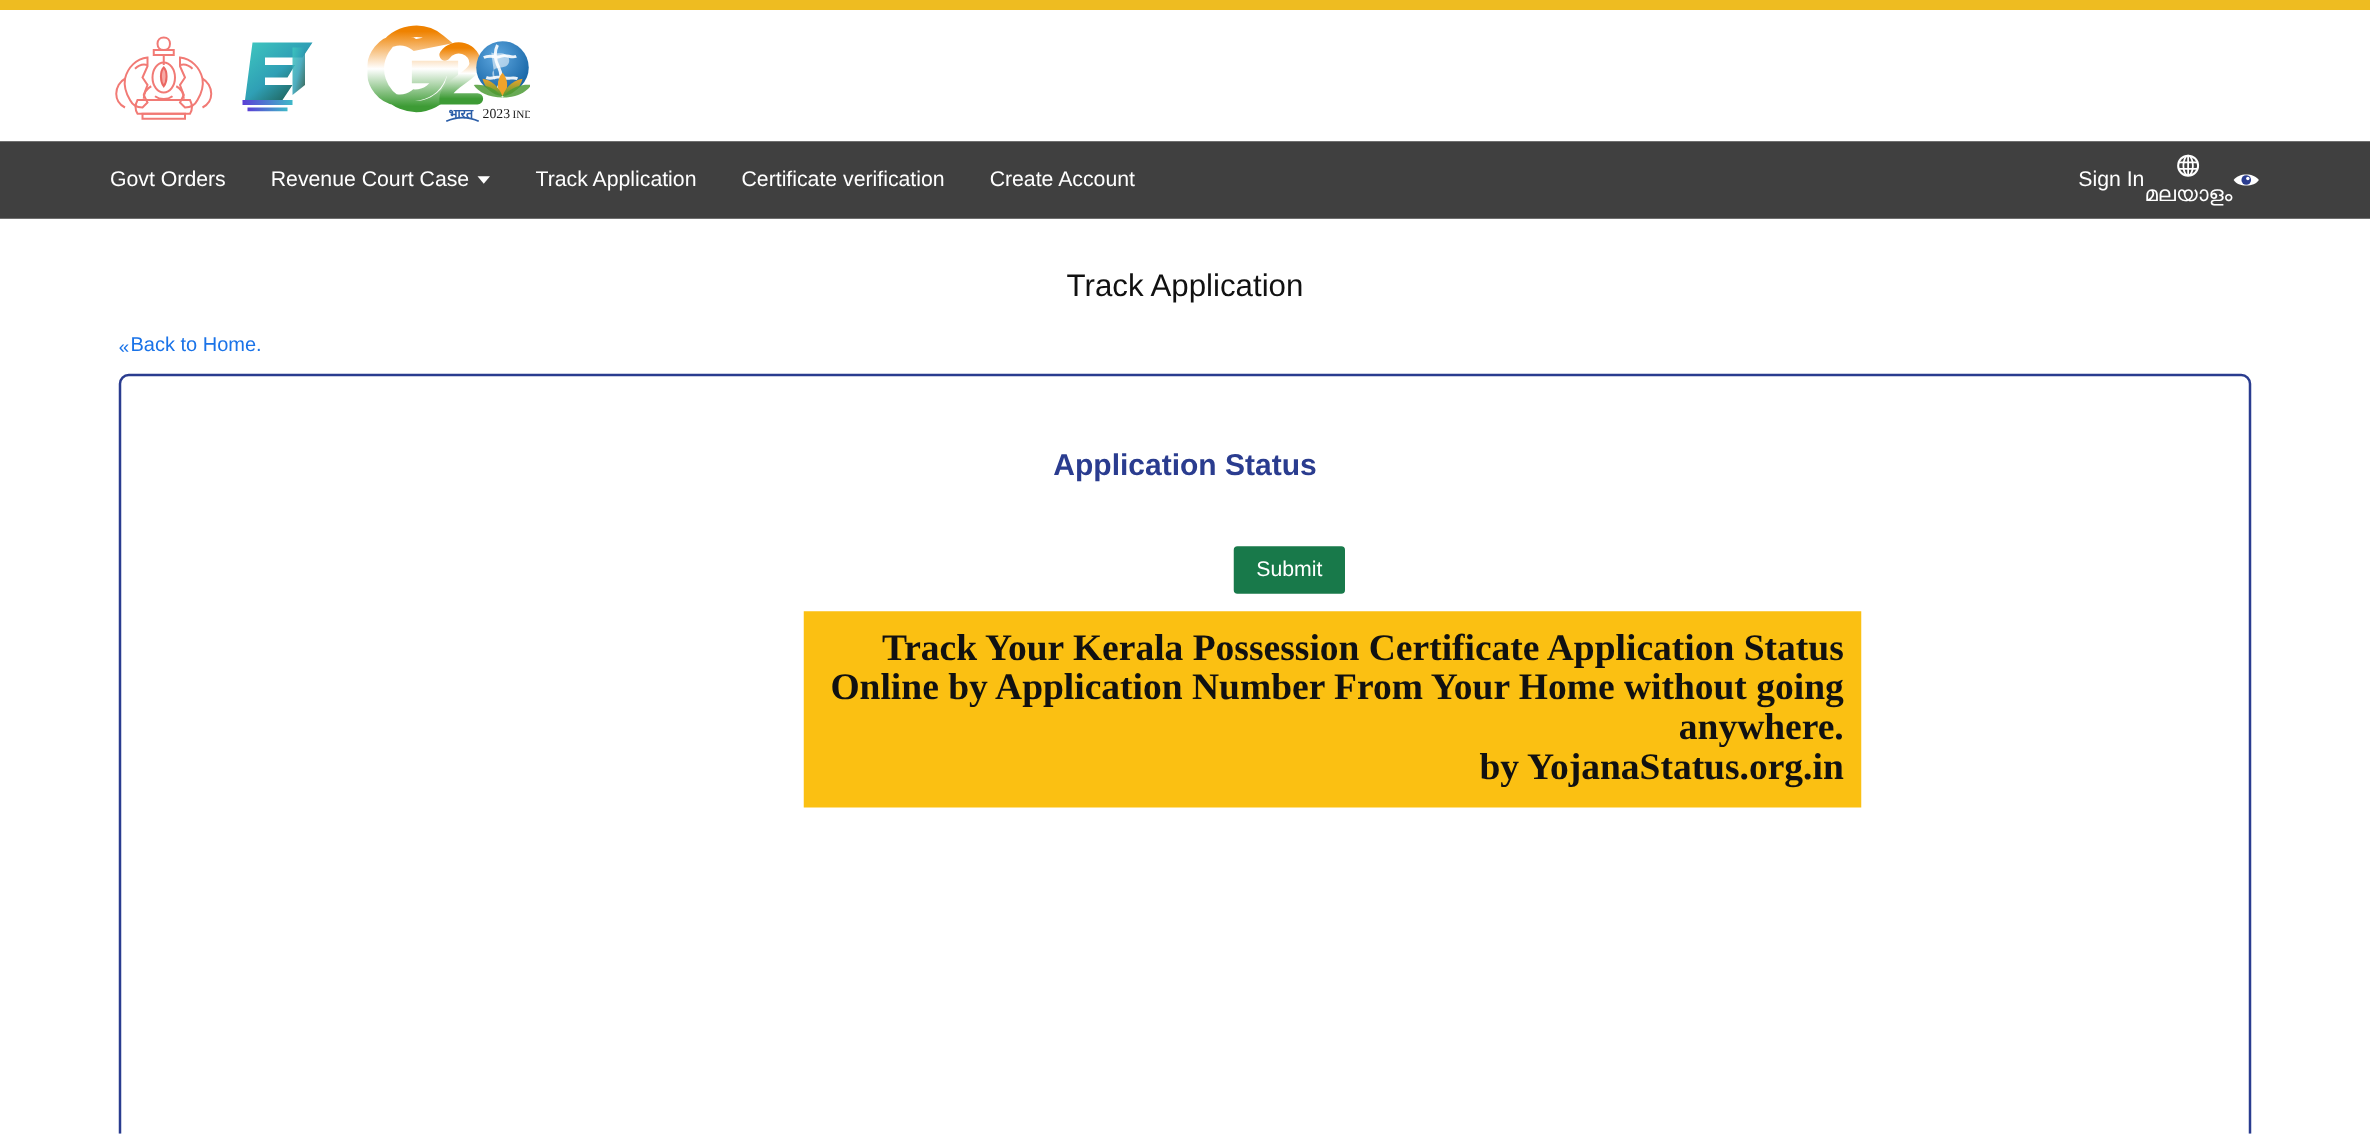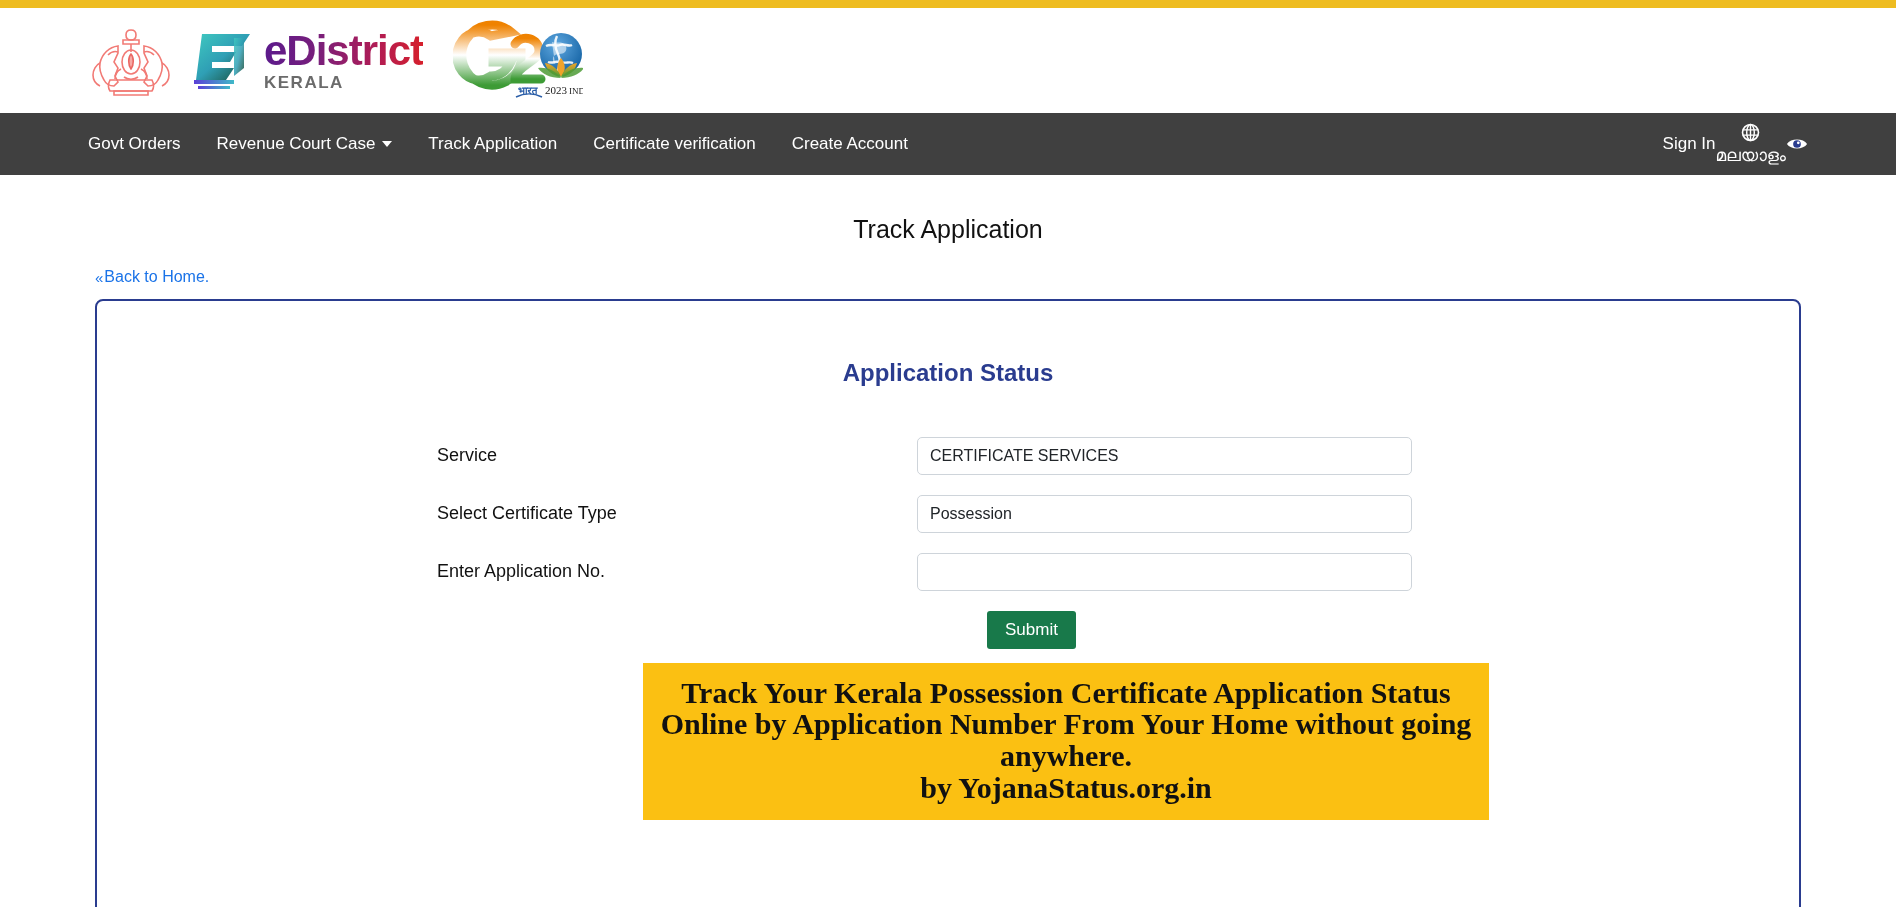--- a/index.html
+++ b/index.html
@@ -167,21 +167,21 @@
     cursor: pointer;
     font-family: "Liberation Sans", sans-serif;
   }
 
   
   .promo {
     width: 846px;
     margin: 14px 0 0 546px;
     background: #fbc012;
     color: #111111;
-    text-align: center;
+    text-align: right;
     font-family: "Liberation Serif", serif;
     font-weight: bold;
     font-size: 30px;
     line-height: 1.06;
     padding: 14px 14px 16px 14px;
   }
   .promo-line { display: block; }
 </style>
 </head>
 <body>
@@ -225,24 +225,20 @@
           <linearGradient id="edg2" x1="0" y1="0" x2="1" y2="0">
             <stop offset="0%" stop-color="#5b3fd6"></stop>
             <stop offset="100%" stop-color="#3fb9c8"></stop>
           </linearGradient>
         </defs>
         <path d="M12 4 h48 l-8 12 h-30 v6 h24 l-6 10 h-18 v6 h22 l-8 12 h-30 z" fill="url(#edg)"></path>
         <path d="M44 8 h10 v30 l-10 8 z" fill="url(#edg)" opacity="0.85"></path>
         <rect x="4" y="50" width="40" height="4" fill="url(#edg2)"></rect>
         <rect x="8" y="56" width="32" height="3" fill="url(#edg2)"></rect>
       </svg>
-      <div class="ed-text-wrap">
-        <span class="ed-word">eDistrict</span>
-        <span class="ed-sub">KERALA</span>
-      </div>
     </div>
 
     <div class="logo-block">
       <svg class="g20-logo" viewBox="0 0 130 86">
         <defs>
           <linearGradient id="g20grad" x1="0" y1="0" x2="0" y2="1">
             <stop offset="0%" stop-color="#ef8200"></stop>
             <stop offset="50%" stop-color="#ffffff"></stop>
             <stop offset="100%" stop-color="#3d9b35"></stop>
           </linearGradient>
@@ -340,38 +336,20 @@
   <a class="back-link" href="#">
     <span class="back-chevrons">«</span>
     <span>Back to Home.</span>
   </a>
 
   
   <div class="card">
 
     <div class="card-heading">Application Status</div>
 
-    <div class="form-rows">
-
-      <div class="form-row">
-        <div class="form-label">Service</div>
-        <input class="form-control" type="text" readonly="" value="CERTIFICATE SERVICES" style="">
-      </div>
-
-      <div class="form-row">
-        <div class="form-label">Select Certificate Type</div>
-        <input class="form-control" type="text" readonly="" value="Possession" style="">
-      </div>
-
-      <div class="form-row">
-        <div class="form-label">Enter Application No.</div>
-        <input class="form-control" type="text" placeholder="" style="">
-      </div>
-
-    </div>
 
     <div class="submit-wrap">
       <button class="submit-btn">Submit</button>
     </div>
 
     <div class="promo">
       <span class="promo-line">Track Your Kerala Possession Certificate Application Status</span>
       <span class="promo-line">Online by Application Number From Your Home without going</span>
       <span class="promo-line">anywhere.</span>
       <span class="promo-line">by YojanaStatus.org.in</span>

